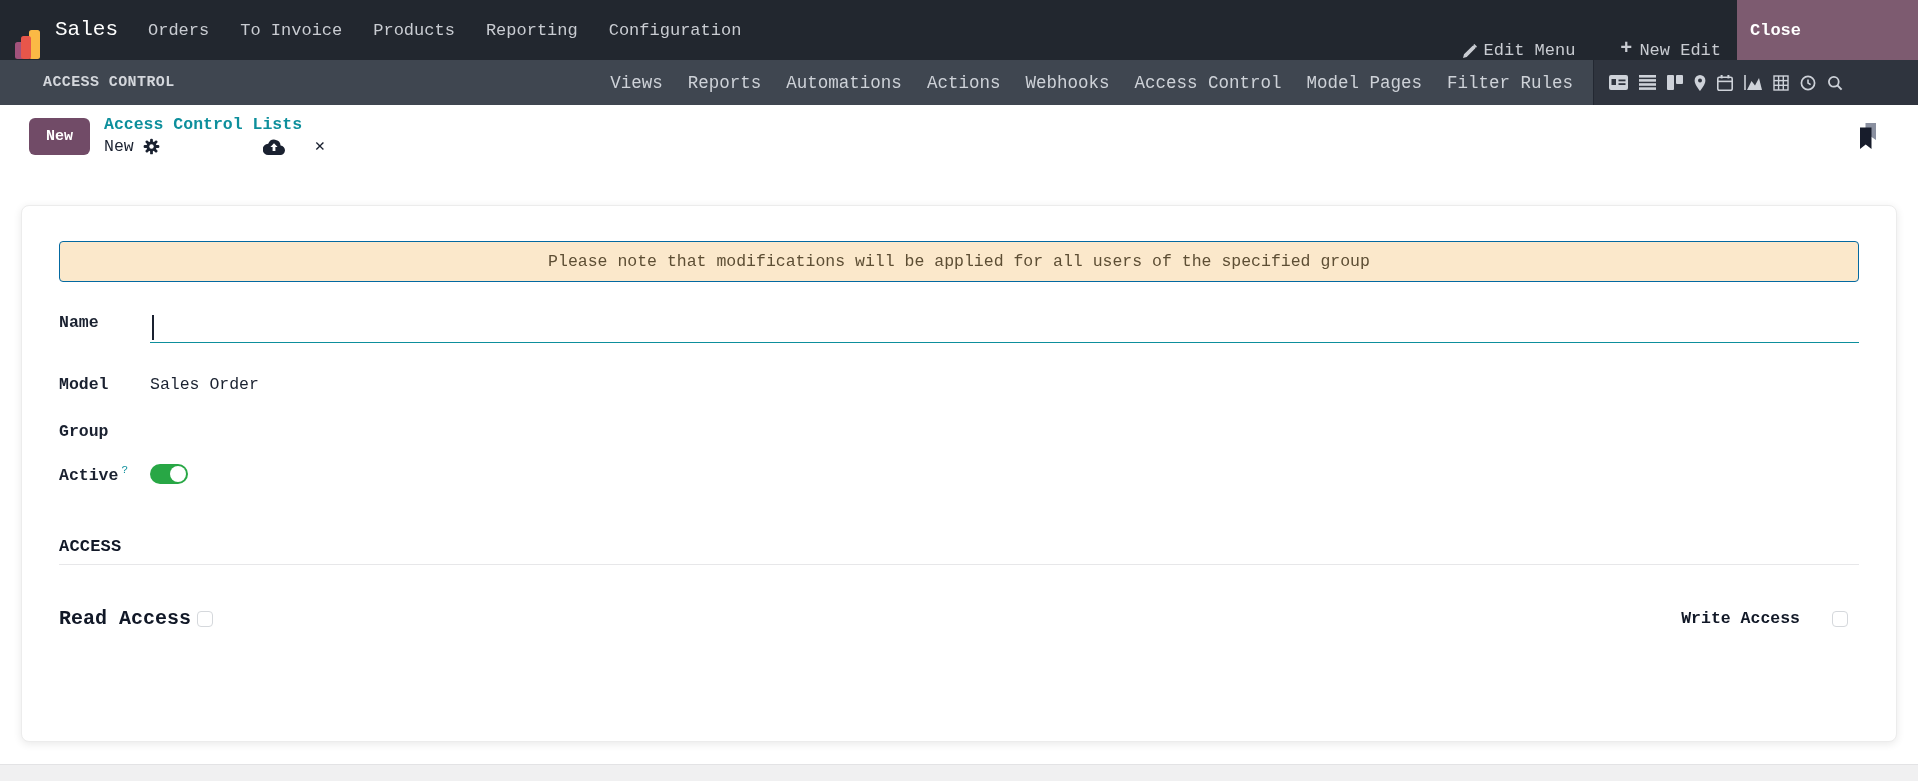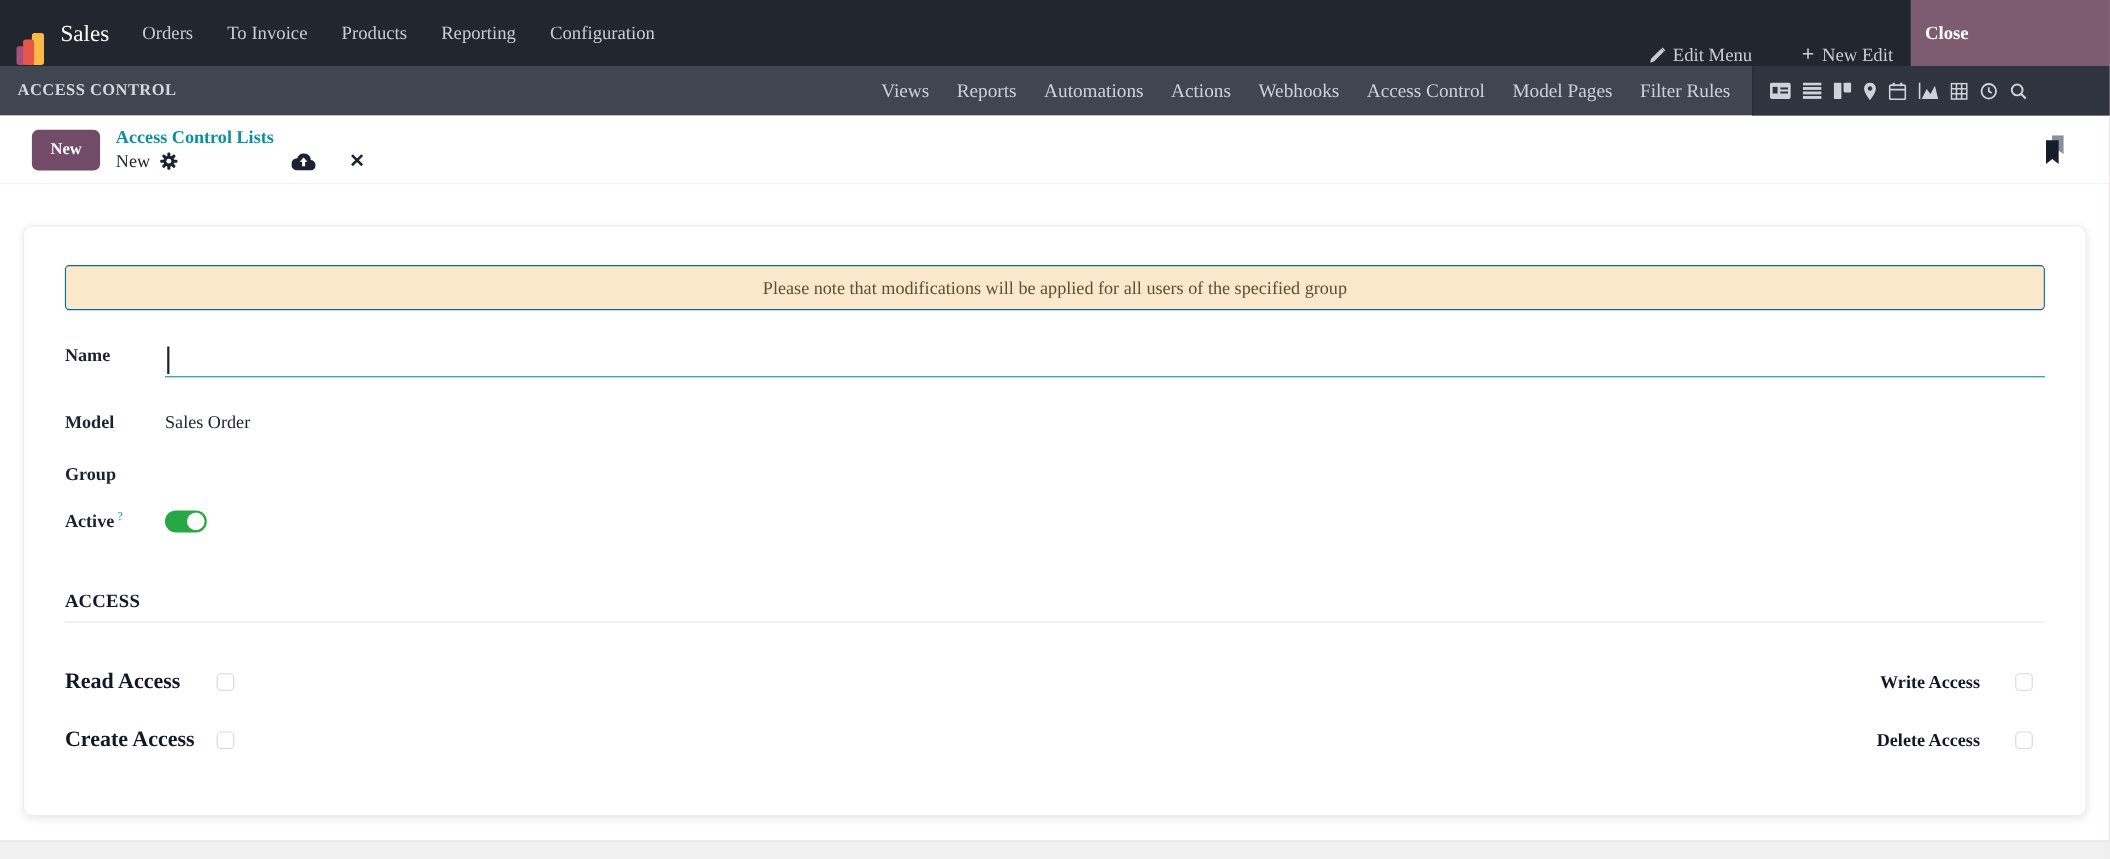--- a/index.html
+++ b/index.html
@@ -1,19 +1,19 @@
 <!DOCTYPE html>
 <html style="--topbar-bg: #22272f; --studio-bar-bg: #3f4650; --icon-panel-bg: #2f343e; --brand-purple: #714B67; --close-bg: #7d5b70; --teal: #0d8f9c; --toggle-green: #28a745; --banner-bg: #fbe8cb; --banner-text: #5d4e34; --nav-text: #c9ccd2;"><head>
 <meta charset="utf-8">
 <style>
   * { box-sizing: border-box; margin: 0; padding: 0; }
   html,body { background:#fff; }
   .screen {
     position: relative; width: 1918px; height: 781px; overflow: hidden;
-    background: #f9a8d4; font-family: Liberation Serif, serif;
+    background: #0369a1; font-family: Liberation Mono, monospace;
     color: #1a2130;
   }
   a { text-decoration: none; cursor: pointer; }
 
   
   .topbar {
     height: 60px; background: var(--topbar-bg, #22272f);
     display: flex; align-items: center; padding-left: 15px;
   }
   .brand { display: flex; align-items: flex-end; }
@@ -32,21 +32,21 @@
   .plus-glyph { font-size: 20px; font-weight: 700; line-height: 1; position: relative; top: -1px; }
   .close-btn {
     height: 100%; width: 181px; background: var(--close-bg, #7d5b70);
     border: none; color: #fff; font-size: 17px; font-weight: 700;
     font-family: inherit; text-align: left; padding-left: 13px; cursor: pointer;
   }
 
   
   .studio-bar {
     height: 45px; background: var(--studio-bar-bg, #3f4650);
-    display: flex; align-items: stretch;
+    display: flex; align-items: stretch; padding-left: 27px;
   }
   .studio-title {
     color: #d4d7dc; font-weight: 700; font-size: 15px; letter-spacing: .4px;
     padding-left: 16px; align-self: center;
   }
   .studio-tabs { margin-left: auto; display: flex; gap: 25px; align-items: center; margin-right: 20px; }
   .studio-tabs a { color: #ced2d8; font-size: 17.5px; white-space: nowrap; }
   .view-icons {
     width: 325px; background: var(--icon-panel-bg, #2f343e);
     border-left: 1px solid #232832; display: flex; align-items: center;
@@ -321,28 +321,18 @@
         <div class="access-left">
           <label>Read Access</label>
           <span class="cb"></span>
         </div>
         <div class="access-right">
           <label>Write Access</label>
           <span class="cb"></span>
         </div>
       </div>
 
-      <div class="access-row access-row-2">
-        <div class="access-left">
-          <label>Create Access</label>
-          <span class="cb"></span>
-        </div>
-        <div class="access-right">
-          <label>Delete Access</label>
-          <span class="cb"></span>
-        </div>
-      </div>
 
     </section>
   </main>
 
   <div class="hscrollbar"></div>
 </div>
 
 </body></html>

